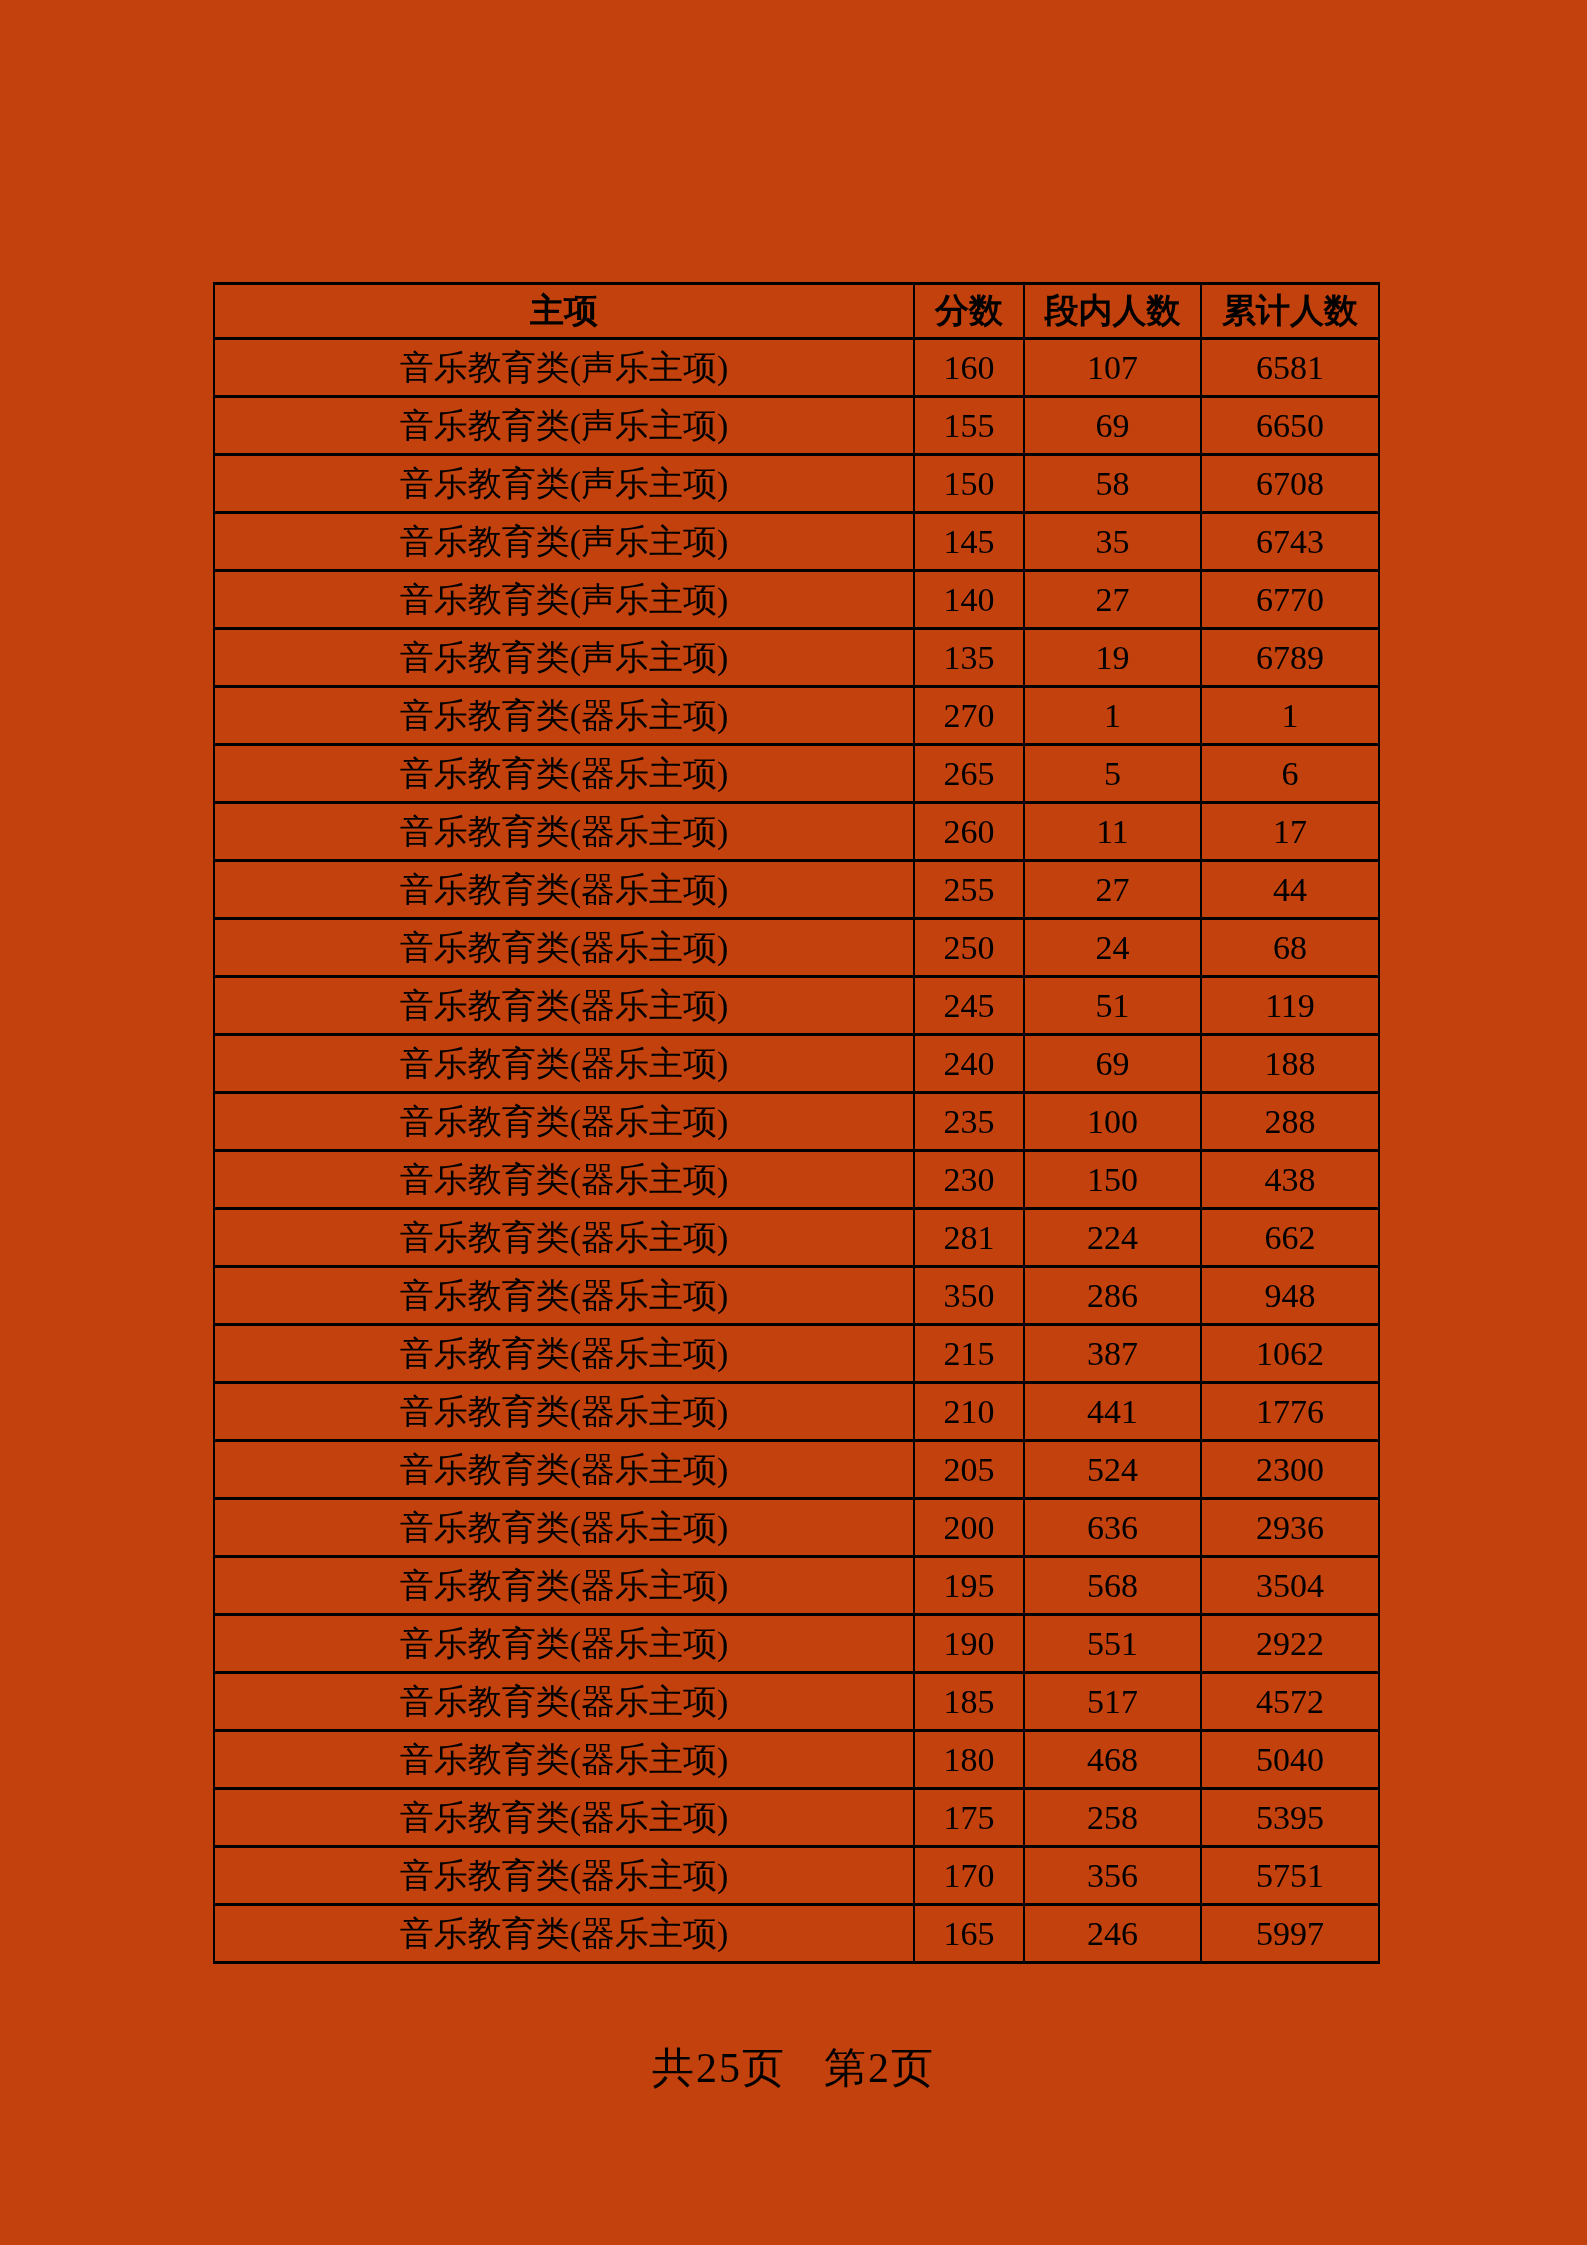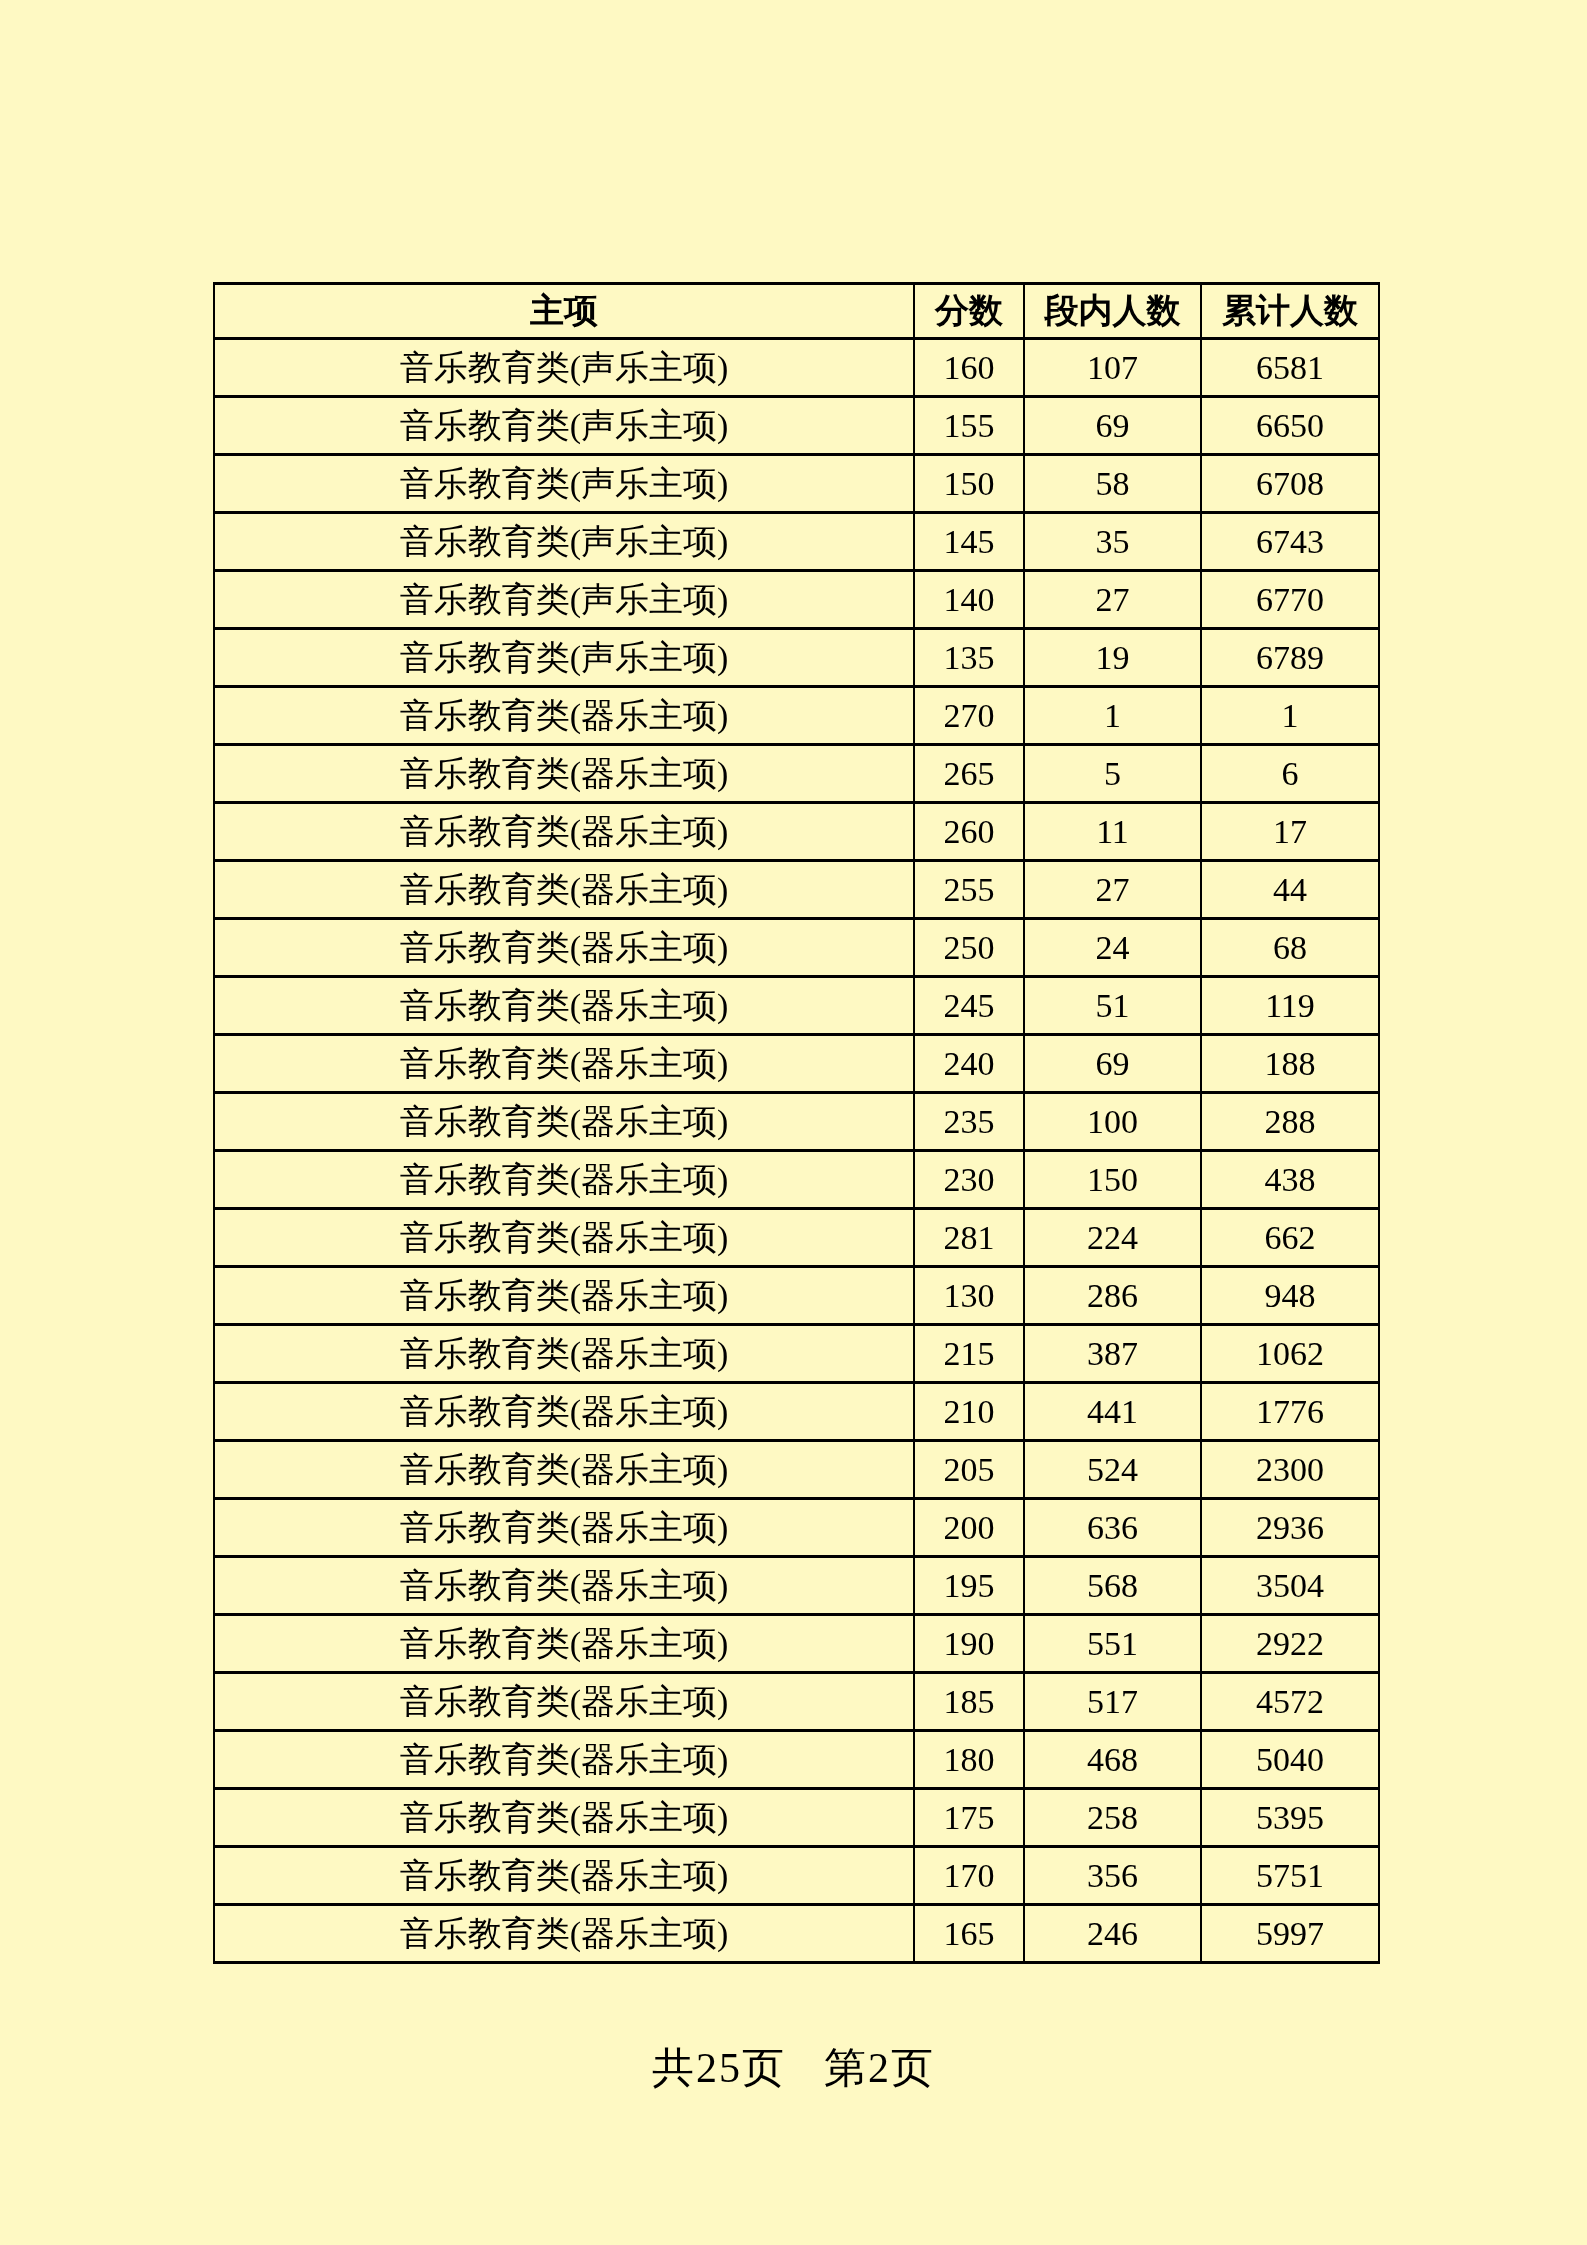--- a/index.html
+++ b/index.html
@@ -4,21 +4,21 @@
 <style>
   html, body {
     margin: 0;
     padding: 0;
     background: #ffffff;
   }
   .page {
     position: relative;
     width: 1587px;
     height: 2245px;
-    background: #fef9c3;
+    background: #c2410c;
     color: #000000;
     font-family: "Liberation Serif", "DejaVu Serif", serif;
     overflow: hidden;
   }
   table.score-table {
     position: absolute;
     left: 213px;
     top: 282px;
     width: 1165px;
     border-collapse: collapse;
@@ -174,21 +174,21 @@
           <td>438</td>
         </tr>
         <tr>
           <td>音乐教育类(器乐主项)</td>
           <td>281</td>
           <td>224</td>
           <td>662</td>
         </tr>
         <tr>
           <td>音乐教育类(器乐主项)</td>
-          <td>130</td>
+          <td>350</td>
           <td>286</td>
           <td>948</td>
         </tr>
         <tr>
           <td>音乐教育类(器乐主项)</td>
           <td>215</td>
           <td>387</td>
           <td>1062</td>
         </tr>
         <tr>

